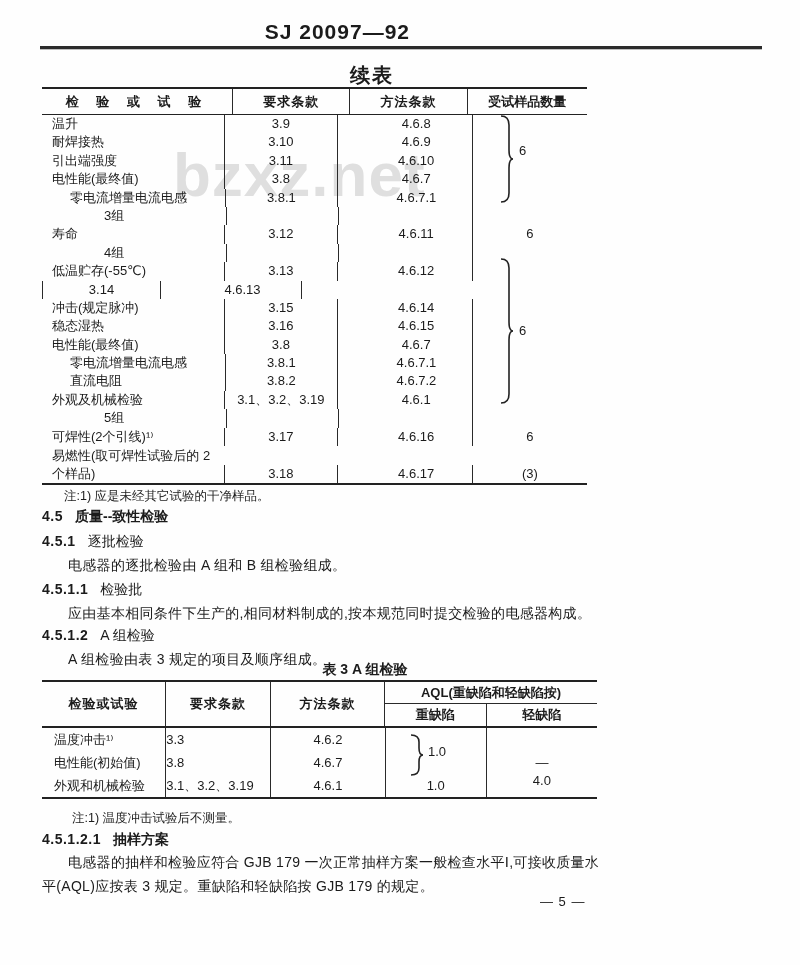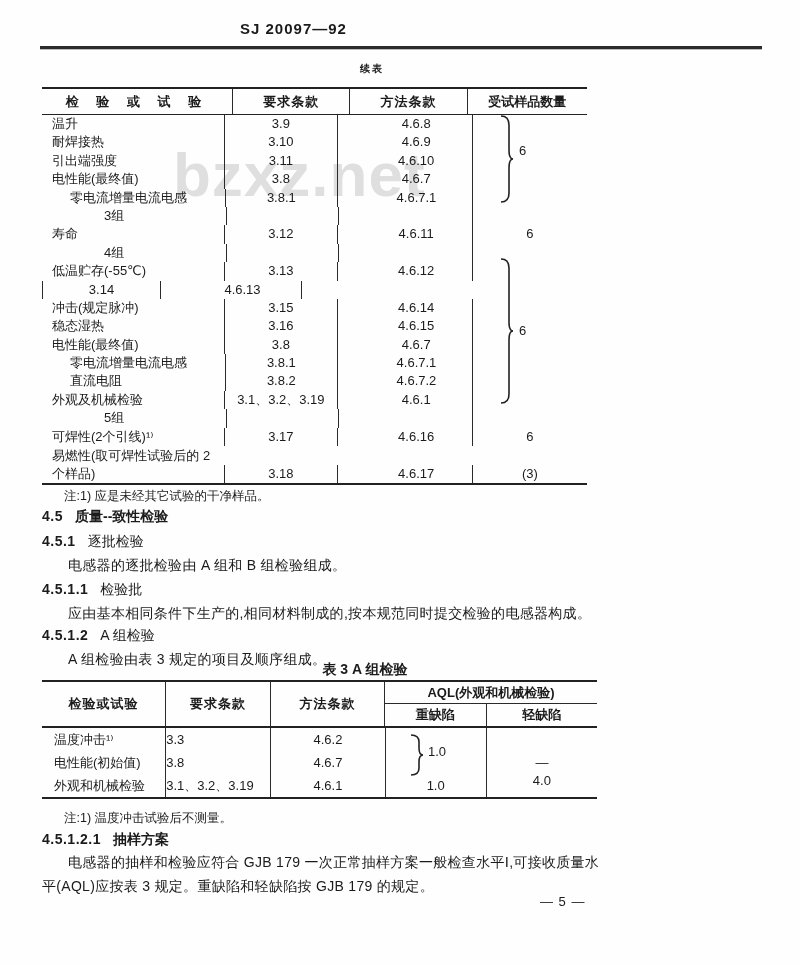--- a/index.html
+++ b/index.html
@@ -3,23 +3,23 @@
 <meta charset="utf-8">
 <style>
   html,body{margin:0;padding:0;background:#e9e9e9;}
   .page{
     position:relative;width:800px;height:965px;background:#fefefe;
     font-family:"Liberation Sans","DejaVu Sans",sans-serif;
     color:#1b1b1b;overflow:hidden;margin:0 auto;
   }
   .abs{position:absolute;}
   
-  .doc-number{top:20px;left:240px;width:170px;text-align:left;font-size:15px;font-weight:bold;letter-spacing:1px;}
+  .doc-number{top:20px;left:240px;width:170px;text-align:right;font-size:21px;font-weight:bold;letter-spacing:1px;}
   .header-rule{top:46px;left:40px;width:722px;height:3px;background:#2b2b2b;border-bottom:1px solid #bdbdbd;}
-  .cont-label{top:62px;left:342px;width:60px;text-align:center;font-size:10px;font-weight:bold;letter-spacing:2px;}
+  .cont-label{top:62px;left:342px;width:60px;text-align:center;font-size:20px;font-weight:bold;letter-spacing:2px;}
   
   .table1{top:87px;left:42px;width:545px;font-size:13px;}
   .t1-header{display:flex;height:25px;border-top:2.5px solid #222;border-bottom:1.5px solid #222;font-weight:bold;}
   .t1-header .c{display:flex;align-items:center;justify-content:center;}
   .hc1{width:191px;letter-spacing:7px;}
   .hc2{width:117px;border-left:1px solid #2a2a2a;letter-spacing:1px;}
   .hc3{width:117px;border-left:1px solid #2a2a2a;letter-spacing:1px;}
   .hc4{width:120px;border-left:1px solid #2a2a2a;}
   .t1-body{border-bottom:2px solid #222;position:relative;z-index:1;}
   .t1-row{display:flex;height:18.4px;line-height:18.4px;}
@@ -31,21 +31,21 @@
   .t1-row .mid1{width:117px;text-align:center;border-left:1px solid #2a2a2a;}
   .t1-row .mid2{width:117px;text-align:center;border-left:1px solid #2a2a2a;padding-left:23px;}
   .t1-row .qty{width:120px;text-align:center;border-left:1px solid #2a2a2a;}
   .brace{position:absolute;z-index:2;}
   .brace-label{position:absolute;z-index:2;font-size:13px;}
   .watermark{position:absolute;left:131px;top:52px;z-index:0;font-size:62px;font-weight:bold;color:#cdcdcd;opacity:.62;letter-spacing:1px;white-space:nowrap;}
   .t1-row .c, .t1-header .c{position:relative;z-index:1;background:transparent;}
   
   .note{font-size:12.5px;}
   .note1{top:488px;left:64px;}
-  .note2{top:810px;left:64px;}
+  .note2{top:810px;left:72px;}
   .sec{font-size:14px;}
   .sec .num{font-weight:bold;letter-spacing:.5px;margin-right:12px;}
   .sec .bold{font-weight:bold;}
   .sec45{top:508px;left:42px;}
   .sec451{top:533px;left:42px;}
   .sec4511{top:581px;left:42px;}
   .sec4512{top:627px;left:42px;}
   .sec45121{top:831px;left:42px;}
   .para{font-size:14px;letter-spacing:.3px;}
   .para1{top:557px;left:68px;}
@@ -239,21 +239,21 @@
   <div class="abs para para3">A 组检验由表 3 规定的项目及顺序组成。</div>
 
   <div class="abs t3-caption">表 3  A 组检验</div>
 
   <div class="abs table3">
     <div class="t3-header">
       <div class="fc t3c1">检验或试验</div>
       <div class="fc t3c2">要求条款</div>
       <div class="fc t3c3">方法条款</div>
       <div class="t3-aql">
-        <div class="t3-aql-top">AQL(外观和机械检验)</div>
+        <div class="t3-aql-top">AQL(重缺陷和轻缺陷按)</div>
         <div class="t3-aql-bottom">
           <div class="t3-major-h">重缺陷</div>
           <div class="t3-minor-h">轻缺陷</div>
         </div>
       </div>
     </div>
     <div class="t3-body">
       <svg class="brace" style="left:366px;top:6px;" width="16" height="42" viewBox="0 0 16 42">
         <path d="M3,1 Q11,1 11,8 L11,14 Q11,21 15,21 Q11,21 11,28 L11,34 Q11,41 3,41" fill="none" stroke="#222" stroke-width="1.6"></path>
       </svg>

